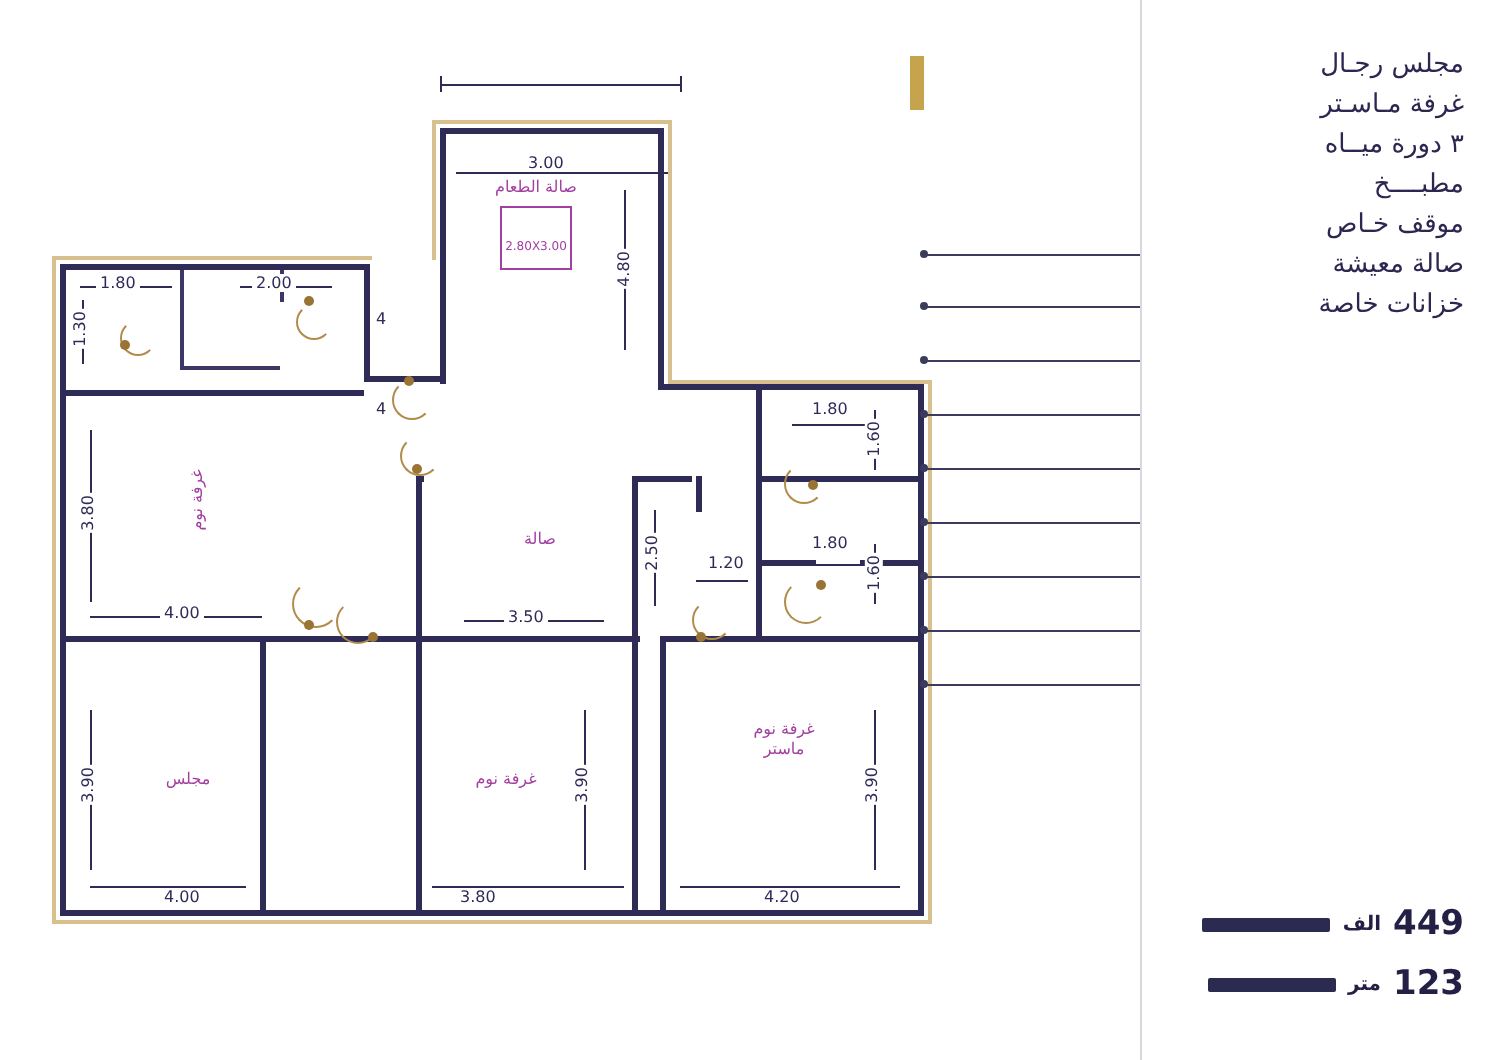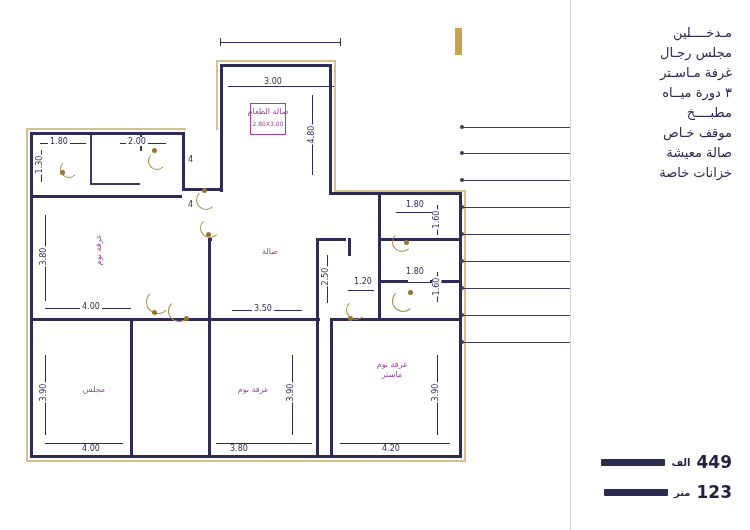--- a/index.html
+++ b/index.html
@@ -277,25 +277,25 @@
     <div class="door" style="left:168px; top:300px; width:20px; height:20px;"></div>
     <div class="pivot" style="left:184px; top:316px;"></div>
     <div class="door" style="left:346px; top:300px; width:18px; height:18px;"></div>
     <div class="pivot" style="left:348px; top:316px;"></div>
     <div class="door" style="left:392px; top:290px; width:20px; height:20px;"></div>
     <div class="pivot" style="left:408px; top:290px;"></div>
     <div class="door" style="left:392px; top:232px; width:18px; height:18px;"></div>
     <div class="pivot" style="left:404px; top:240px;"></div>
 
     <div class="hatch-box" style="left:250px; top:103px; width:34px; height:30px;"></div>
-    <div class="room-label" style="left:246px; top:107px; width:44px;">صالة الطعام</div>
+    <div class="room-label" style="left:246px; top:89px; width:44px;">صالة الطعام</div>
     <div class="room-label" style="left:246px; top:120px; width:44px; font-size:6px;">2.80X3.00</div>
 
     <div class="room-label v" style="left:72px; top:245px; width:54px;">غرفة نوم</div>
-    <div class="room-label" style="left:250px; top:247px; width:40px;font-family:Liberation Serif, serif;">صالة</div>
+    <div class="room-label" style="left:250px; top:265px; width:40px;font-family:Liberation Serif, serif;">صالة</div>
     <div class="room-label" style="left:74px; top:385px; width:40px;">مجلس</div>
     <div class="room-label" style="left:230px; top:385px; width:46px;">غرفة نوم</div>
     <div class="room-label" style="left:366px; top:360px; width:52px;">غرفة نوم ماستر</div>
 
     <div class="dimline" style="left:40px; top:143px; width:46px;"></div>
     <div class="dim" style="left:48px; top:137px;">1.80</div>
     <div class="dimline" style="left:120px; top:143px; width:46px;"></div>
     <div class="dim" style="left:126px; top:137px;">2.00</div>
 
     <div class="dimline-v" style="left:41px; top:150px; height:32px;"></div>
@@ -361,21 +361,20 @@
   <div class="leader-dot" style="left:460px; top:259px;"></div>
   <div class="leader" style="left:462px; top:288px; width:108px;"></div>
   <div class="leader-dot" style="left:460px; top:286px;"></div>
   <div class="leader" style="left:462px; top:315px; width:108px;"></div>
   <div class="leader-dot" style="left:460px; top:313px;"></div>
   <div class="leader" style="left:462px; top:342px; width:108px;"></div>
   <div class="leader-dot" style="left:460px; top:340px;"></div>
 
   <div class="panel">
     <ul class="feature-list">
-      <li class="feature-item">مـدخــــلين</li>
       <li class="feature-item">مجلس رجـال</li>
       <li class="feature-item">غرفة مـاسـتر</li>
       <li class="feature-item">٣ دورة ميــاه</li>
       <li class="feature-item">مطبــــخ</li>
       <li class="feature-item">موقف خـاص</li>
       <li class="feature-item">صالة معيشة</li>
       <li class="feature-item">خزانات خاصة</li>
     </ul>
 
     <div class="prices">

